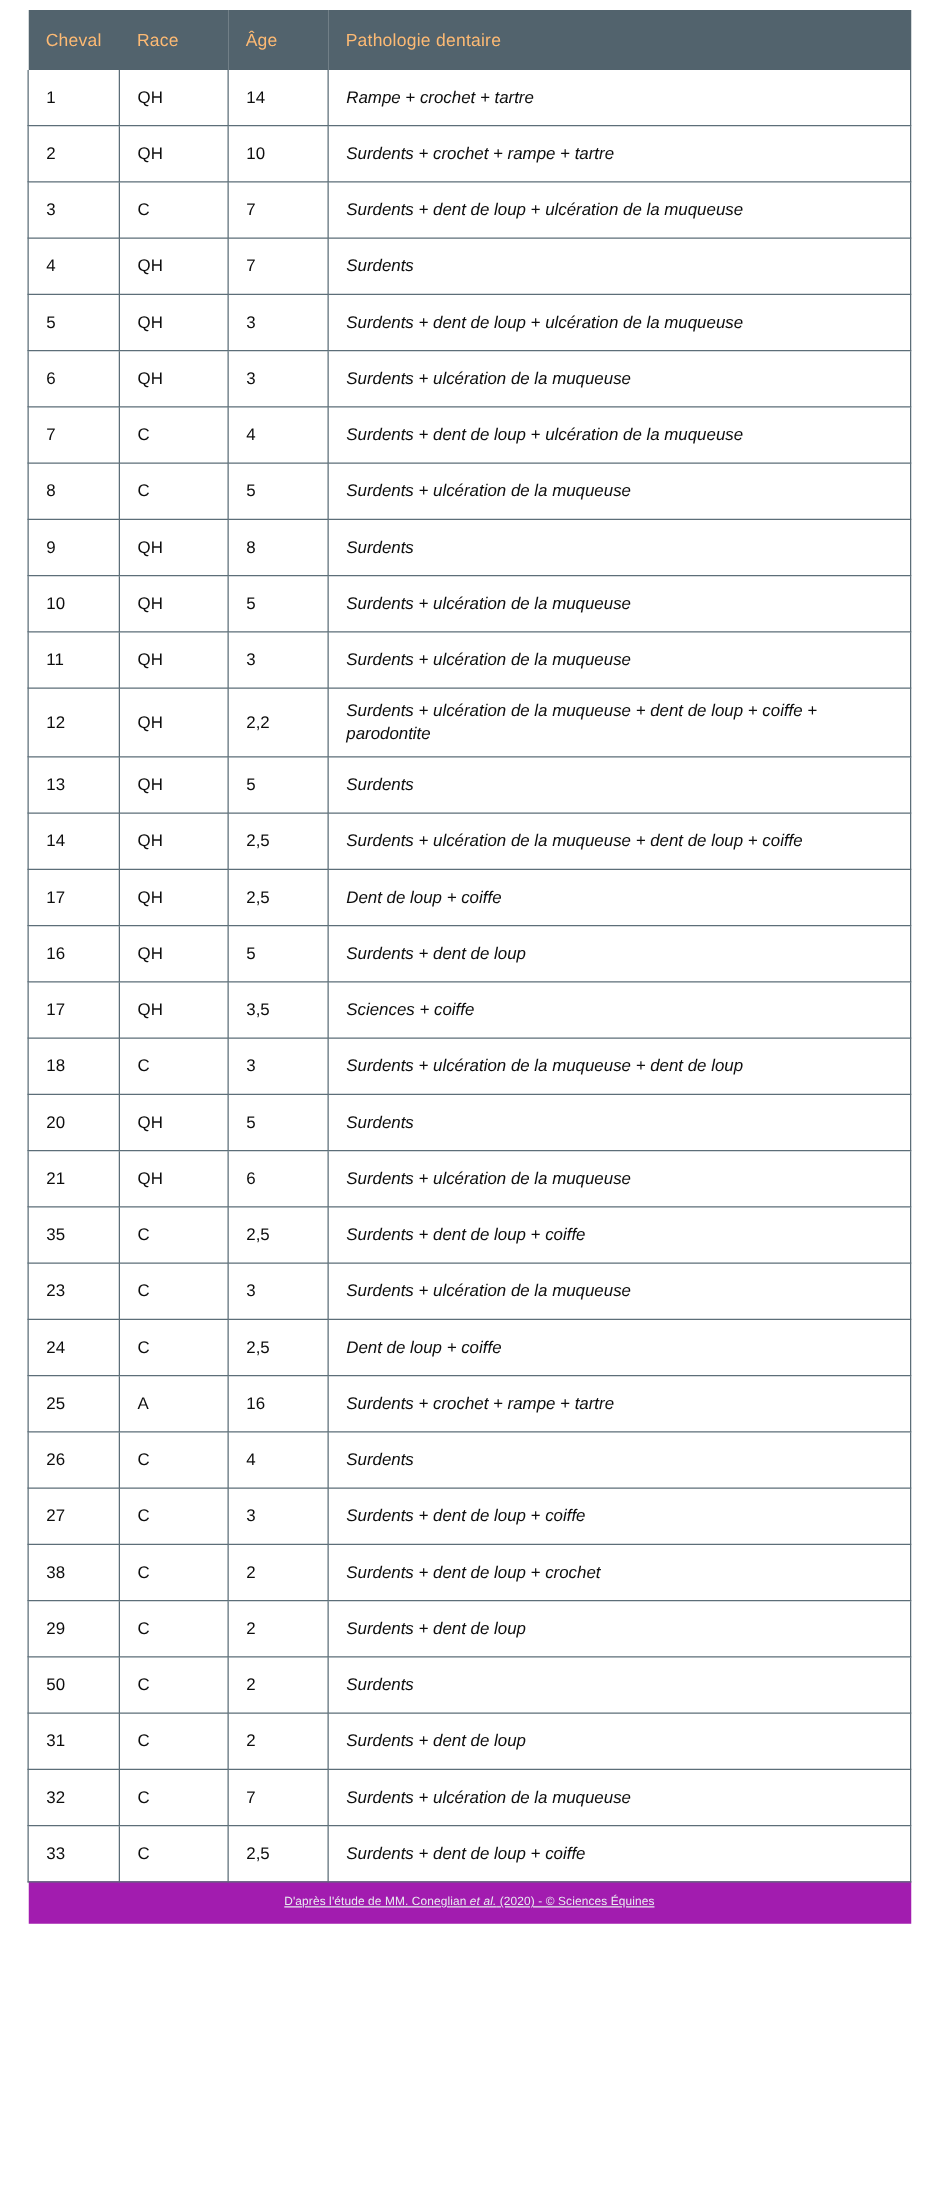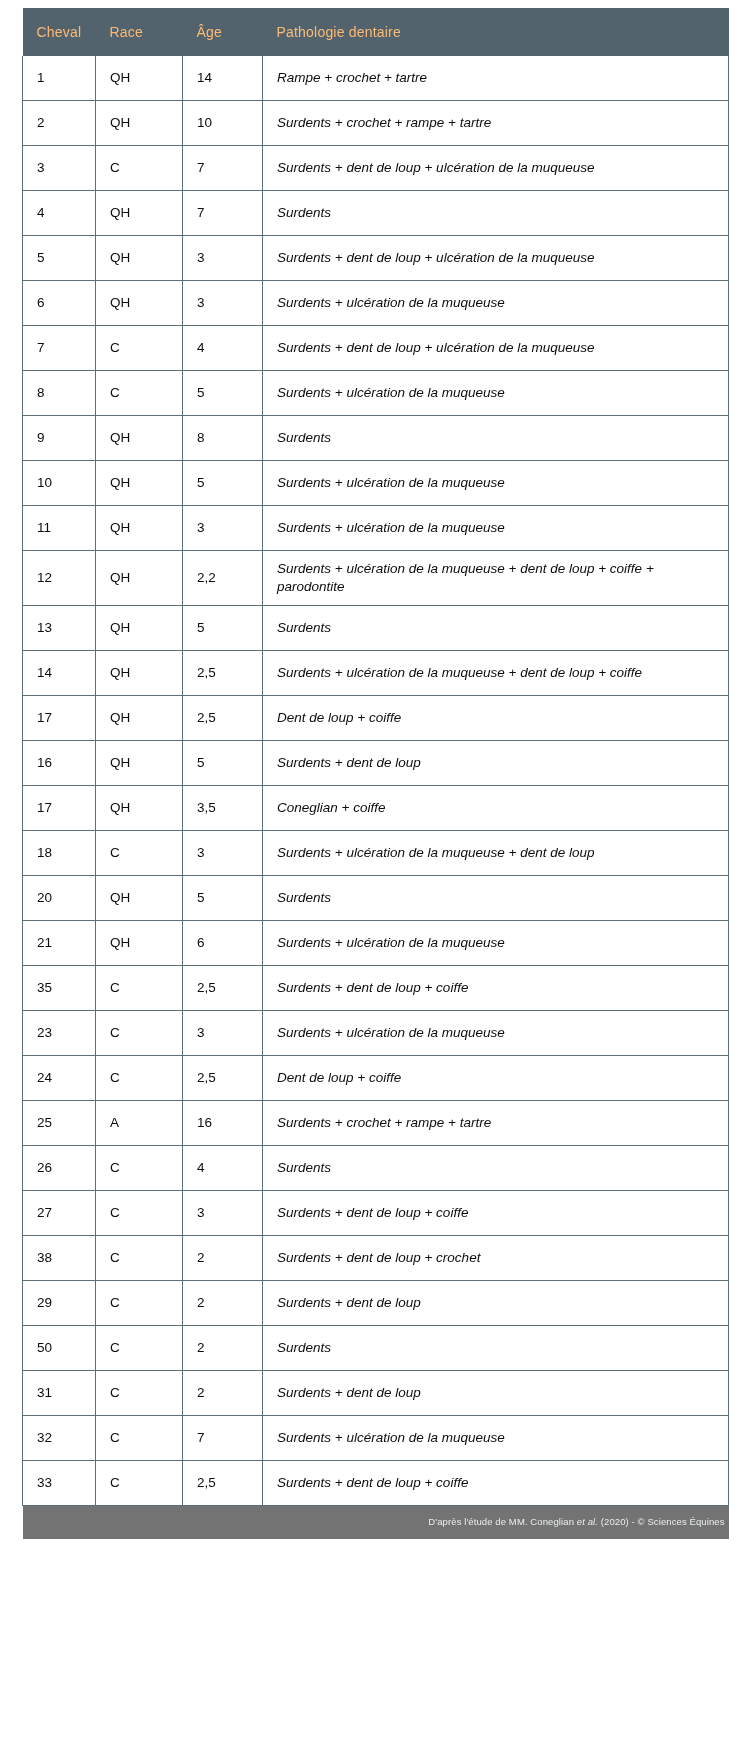--- a/index.html
+++ b/index.html
@@ -60,29 +60,30 @@
     line-height: 1.32;
     height: 26px;
   }
   tbody td.c-cheval { border-left: 1px solid #5c6e78; }
   tbody td.c-patho  { padding-right: 12px; font-style: italic; }
 
   tbody tr:first-child td { border-top: none; }
 
   
   tfoot td.footer-cell {
-    background: #737373;
+    background: #a21caf;
     color: #e9eef1;
     font-size: 9.5px;
-    text-align: right;
+    text-align: center;
     padding: 6px 4px 7px 4px;
     border: none;
     letter-spacing: .1px;
     height: 20px;
     vertical-align: middle;
+    text-decoration: underline;
   }
   .footer-cell .ital { font-style: italic; }
 
   
   col.col-cheval { width: 73px; }
   col.col-race   { width: 87px; }
   col.col-age    { width: 80px; }
   col.col-patho  { width: 466px; }
 </style>
 </head>
@@ -198,21 +199,21 @@
         <tr>
           <td class="c-cheval">16</td>
           <td class="c-race">QH</td>
           <td class="c-age">5</td>
           <td class="c-patho">Surdents + dent de loup</td>
         </tr>
         <tr>
           <td class="c-cheval">17</td>
           <td class="c-race">QH</td>
           <td class="c-age">3,5</td>
-          <td class="c-patho">Coneglian + coiffe</td>
+          <td class="c-patho">Sciences + coiffe</td>
         </tr>
         <tr>
           <td class="c-cheval">18</td>
           <td class="c-race">C</td>
           <td class="c-age">3</td>
           <td class="c-patho">Surdents + ulcération de la muqueuse + dent de loup</td>
         </tr>
         <tr>
           <td class="c-cheval">20</td>
           <td class="c-race">QH</td>

